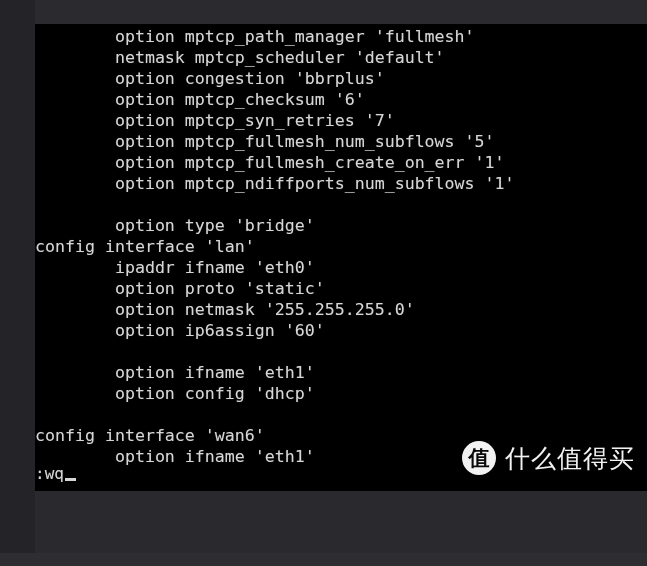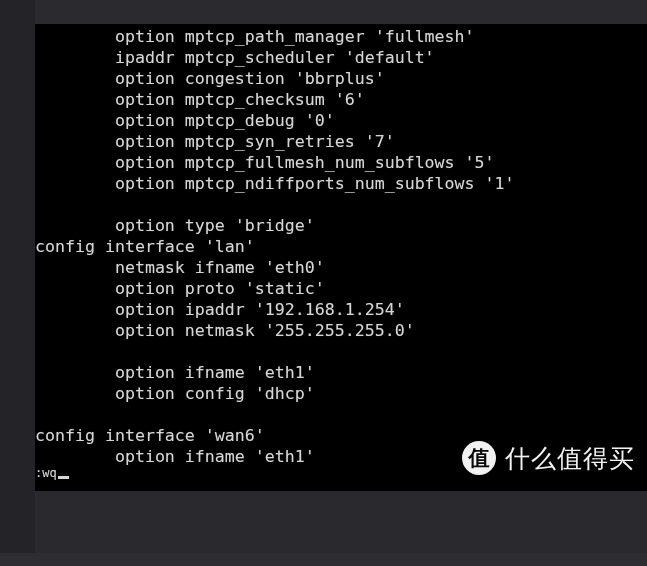--- a/index.html
+++ b/index.html
@@ -55,21 +55,21 @@
     text-shadow: 0 0 1px rgba(200,200,200,0.35);
   }
   .line.blank { color: transparent; }
   
   #cmdline {
     position: absolute;
     left: 0px;
     bottom: 7px;
     height: 21px;
     line-height: 21px;
-    font-size: 12px;
+    font-size: 16px;
     color: #d6d6d6;
     white-space: pre;
     font-family: "DejaVu Sans Mono", "Liberation Mono", monospace;
     text-shadow: 0 0 1px rgba(200,200,200,0.35);
   }
   #cursor {
     display: inline-block;
     width: 11px;
     height: 3px;
     background: #d6d6d6;
@@ -140,34 +140,34 @@
 
 <div id="screenshot">
 
   <div id="frame-shade"></div>
   <div id="top-strip"></div>
   <div id="left-strip"></div>
 
   <div id="terminal">
     <div id="term-lines">
         <div class="line">        option mptcp_path_manager 'fullmesh'</div>
-        <div class="line">        ipaddr mptcp_scheduler 'default'</div>
+        <div class="line">        netmask mptcp_scheduler 'default'</div>
         <div class="line">        option congestion 'bbrplus'</div>
         <div class="line">        option mptcp_checksum '6'</div>
-        <div class="line">        option mptcp_debug '0'</div>
         <div class="line">        option mptcp_syn_retries '7'</div>
         <div class="line">        option mptcp_fullmesh_num_subflows '5'</div>
+        <div class="line">        option mptcp_fullmesh_create_on_err '1'</div>
         <div class="line">        option mptcp_ndiffports_num_subflows '1'</div>
         <div class="line blank"></div>
         <div class="line">        option type 'bridge'</div>
         <div class="line">config interface 'lan'</div>
-        <div class="line">        netmask ifname 'eth0'</div>
+        <div class="line">        ipaddr ifname 'eth0'</div>
         <div class="line">        option proto 'static'</div>
-        <div class="line">        option ipaddr '192.168.1.254'</div>
         <div class="line">        option netmask '255.255.255.0'</div>
+        <div class="line">        option ip6assign '60'</div>
         <div class="line blank"></div>
         <div class="line">        option ifname 'eth1'</div>
         <div class="line">        option config 'dhcp'</div>
         <div class="line blank"></div>
         <div class="line">config interface 'wan6'</div>
         <div class="line">        option ifname 'eth1'</div>
       </div>
 
     <div id="cmdline"><span>:wq</span><span id="cursor"></span></div>
 

